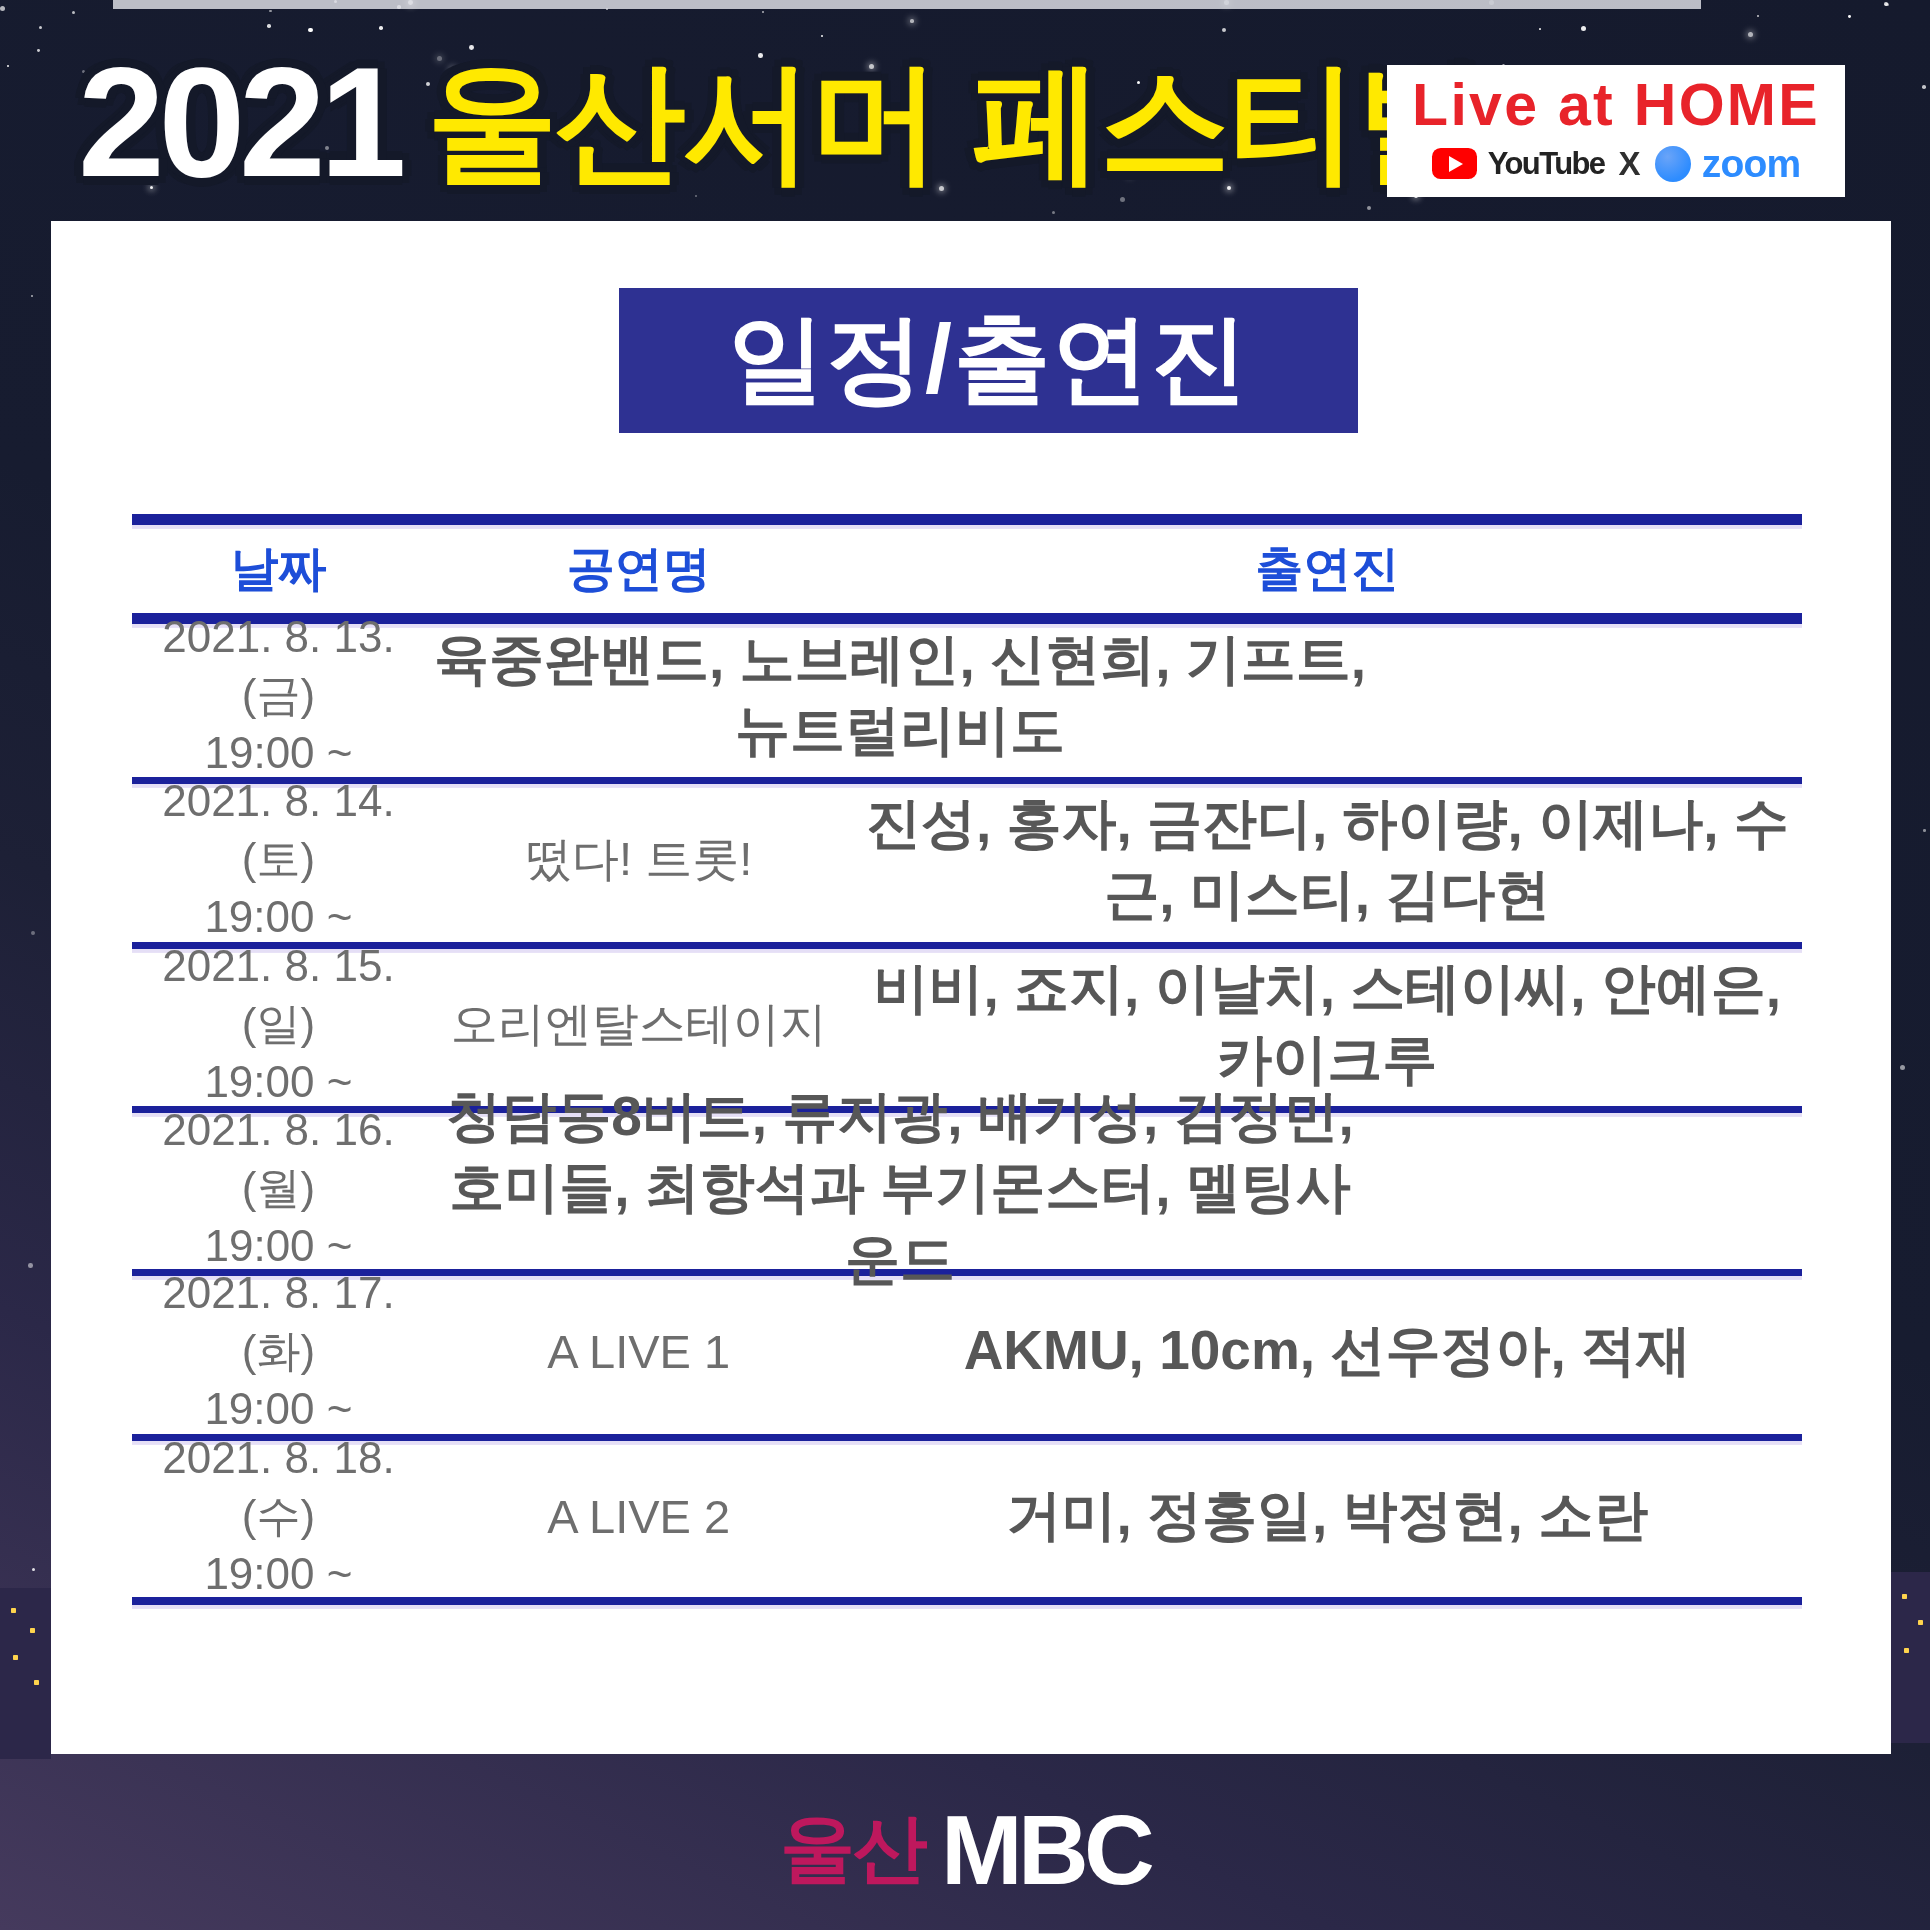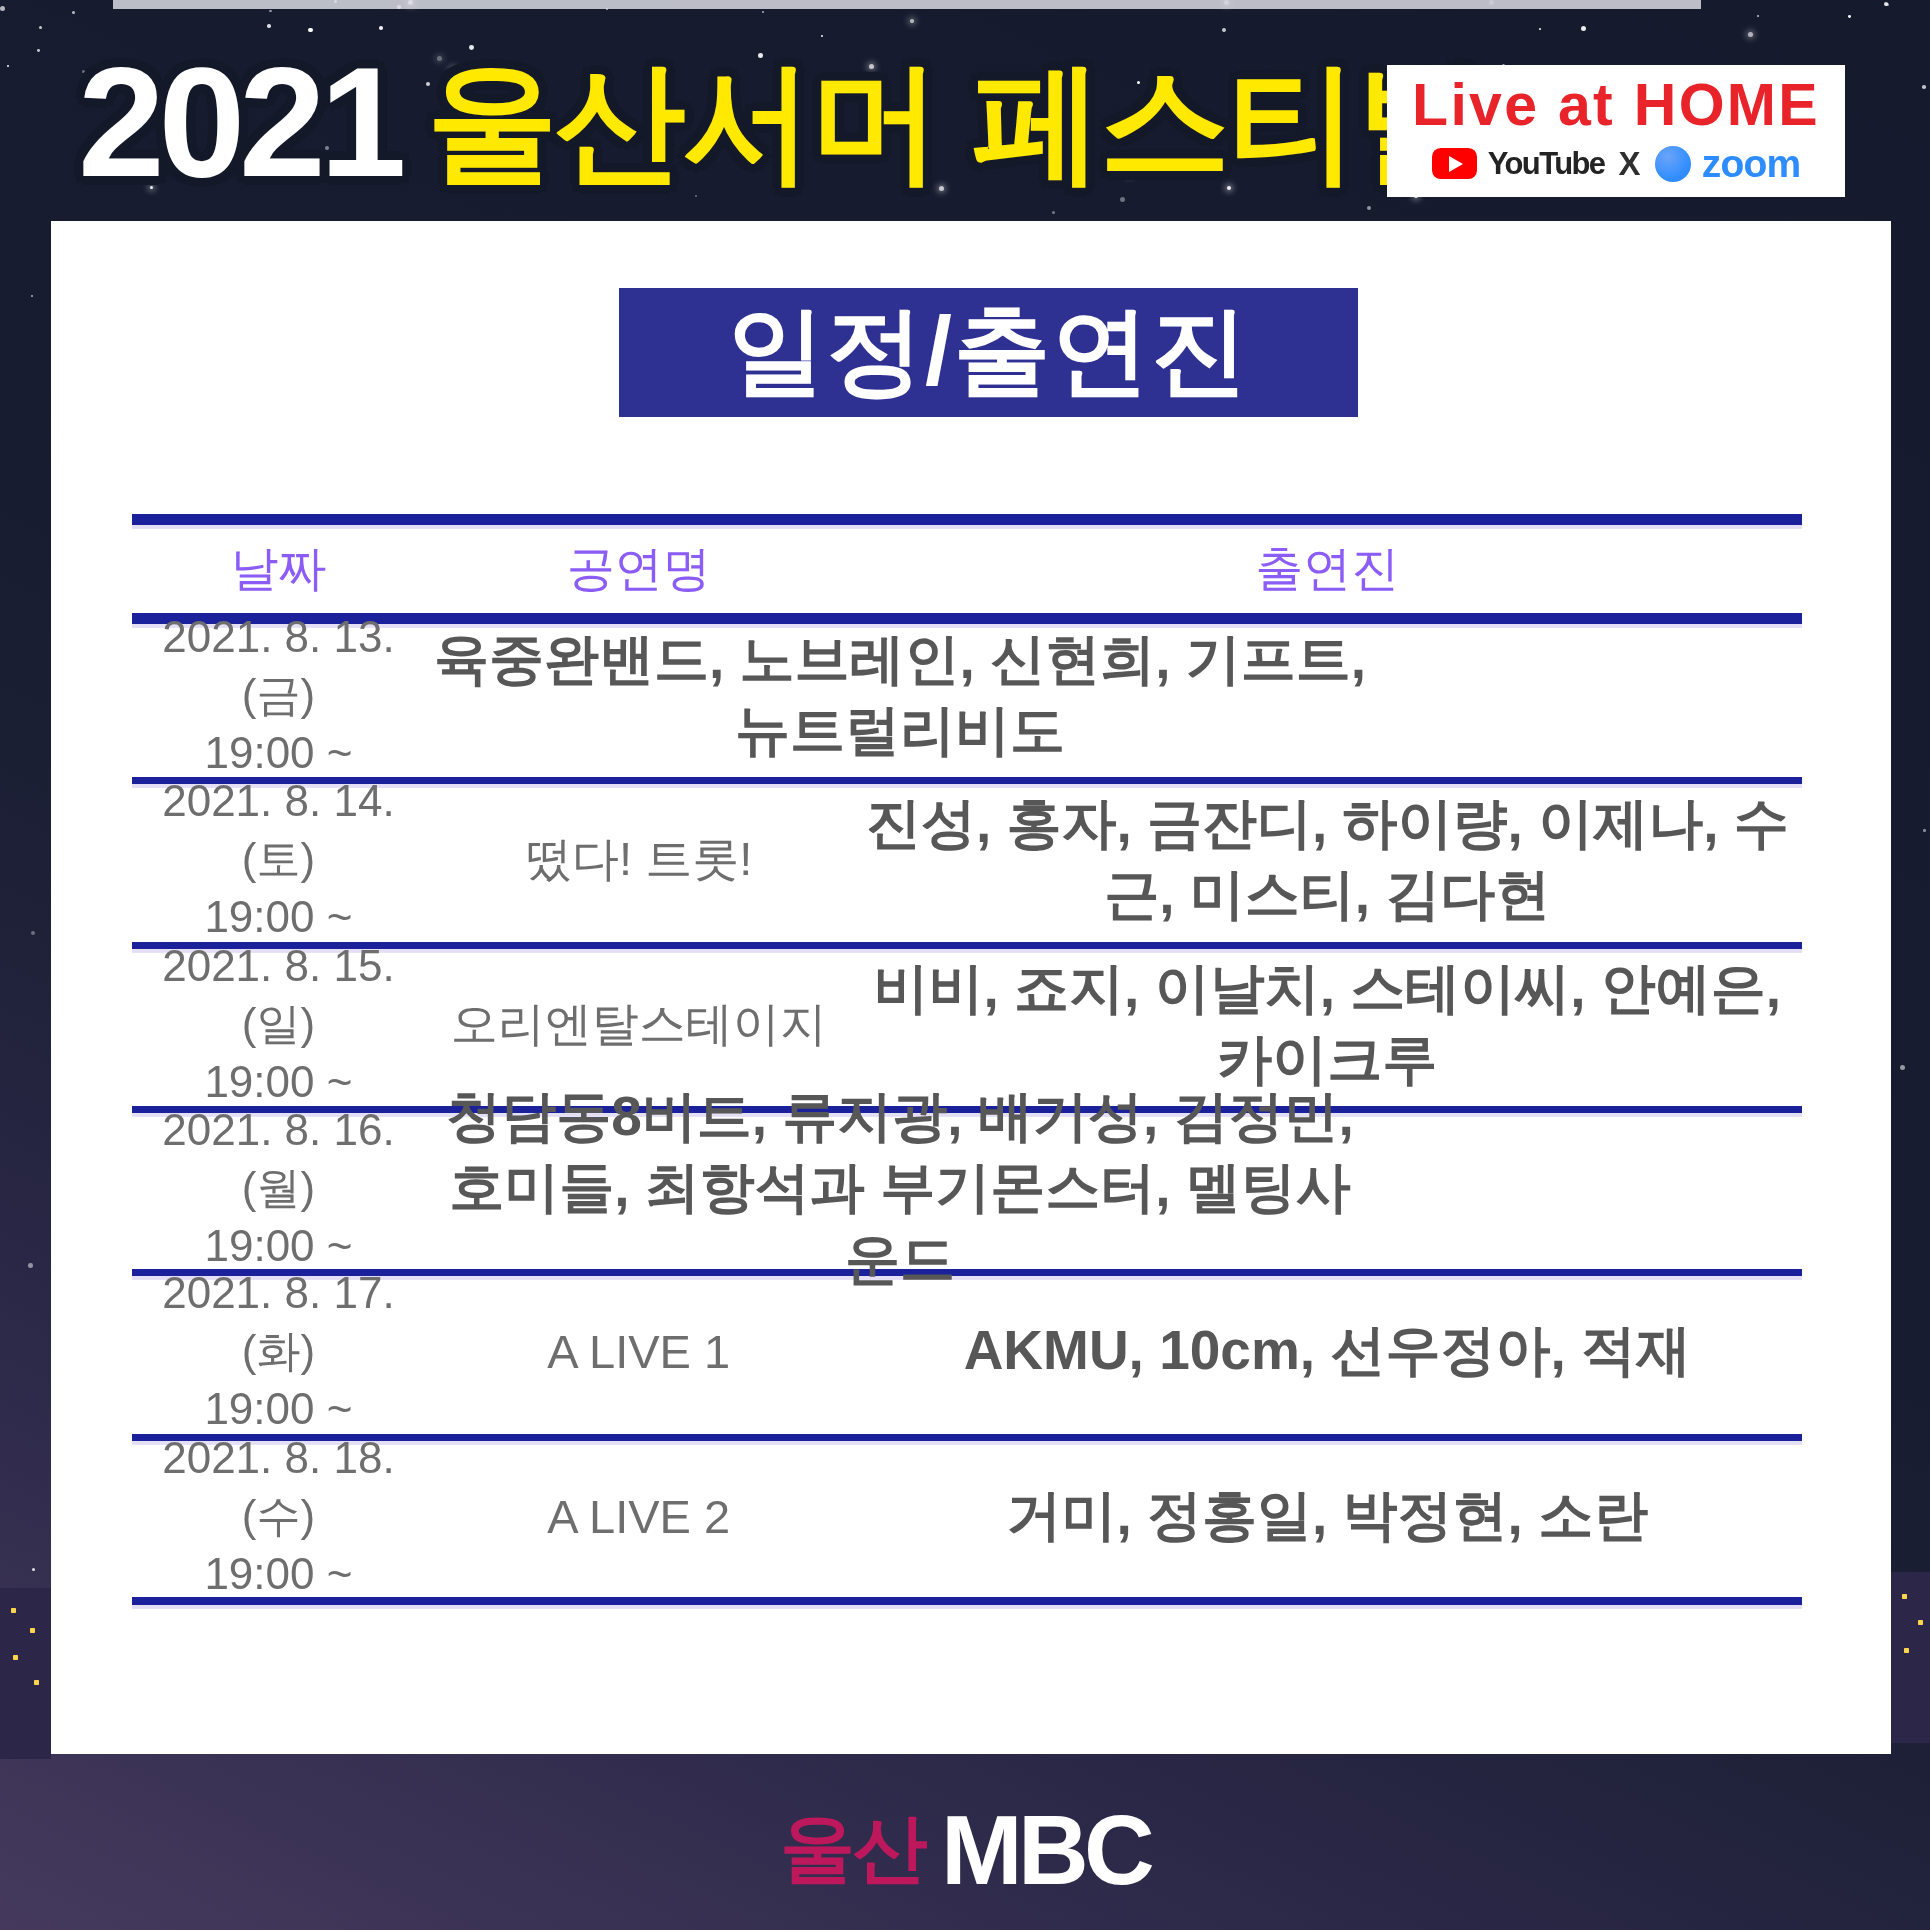--- a/index.html
+++ b/index.html
@@ -29,40 +29,40 @@
   .badge-headline{font-size:59px;font-weight:bold;color:#e8232a;letter-spacing:2.3px;line-height:1;}
   .badge-logos{display:flex;align-items:center;gap:11px;}
   .yt-icon{width:45px;height:31px;background:#ff0000;border-radius:8.6px;display:flex;align-items:center;justify-content:center;}
   .yt-icon .tri{width:0;height:0;border-left:14px solid #fff;border-top:8.6px solid transparent;border-bottom:8.6px solid transparent;margin-left:3.1px;}
   .yt-label{font-size:31px;font-weight:bold;color:#232323;letter-spacing:-1.6px;}
   .x-label{font-size:33px;font-weight:bold;color:#2f2f2f;margin:0 3.1px;}
   .zoom-icon{width:36px;height:36px;border-radius:50%;background:radial-gradient(circle at 35% 30%,#6aa4f8,#2d8cff 70%);}
   .zoom-label{font-size:39px;font-weight:bold;color:#2d8cff;letter-spacing:-0.8px;}
   
   .card{position:absolute;left:51px;top:221px;width:1840px;height:1533px;background:#ffffff;z-index:2;}
-  .section-box{position:absolute;left:568px;top:67px;width:739px;height:129px;background:#2e3192;
+  .section-box{position:absolute;left:568px;top:67px;width:739px;height:145px;background:#2e3192;
     display:flex;align-items:center;justify-content:center;}
   .section-box span{font-size:97px;font-weight:bold;color:#ffffff;letter-spacing:1.6px;}
   
   .tline{position:absolute;left:81px;width:1670px;background:#1b219b;box-shadow:0 3.9px 0 rgba(203,192,238,.5);}
   .tl-top{top:293px;height:11px;}
   .tl-head{top:392px;height:11px;}
   .tl-s1{top:556px;height:7px;}
   .tl-s2{top:721px;height:7px;}
   .tl-s3{top:885px;height:7px;}
   .tl-s4{top:1048px;height:7px;}
   .tl-s5{top:1213px;height:7px;}
   .tl-bot{top:1376px;height:7.8px;}
   
   .thead,.trow{position:absolute;left:81px;width:1670px;display:flex;align-items:center;}
   .thead{top:304px;height:88px;}
   .col-date{width:293px;text-align:center;}
   .col-show{width:428px;text-align:center;}
   .col-cast{width:950px;text-align:center;}
-  .thead .col-date,.thead .col-show,.thead .col-cast{font-size:48px;font-weight:normal;color:#8b5cf6;}
+  .thead .col-date,.thead .col-show,.thead .col-cast{font-size:48px;font-weight:bold;color:#1d4ed8;}
   .trow{height:164px;}
   .r0{top:392px;} .r1{top:556px;} .r2{top:721px;} .r3{top:885px;} .r4{top:1048px;} .r5{top:1213px;}
   .date-main,.date-time{display:block;font-size:44px;color:#6e6e6e;line-height:1.32;}
   .show-name{font-size:47px;color:#6e6e6e;}
   .cast-line{display:block;font-size:55px;font-weight:bold;color:#575757;line-height:1.3;}
   
   .footer-logo{position:absolute;left:0;top:1799px;width:1930px;display:flex;align-items:center;justify-content:center;gap:15.6px;z-index:3;}
   .footer-station{font-size:75px;font-weight:bold;color:#be185d;letter-spacing:-2.3px;}
   .footer-network{font-size:98px;font-weight:bold;color:#ffffff;letter-spacing:-4.7px;line-height:1;}
   

